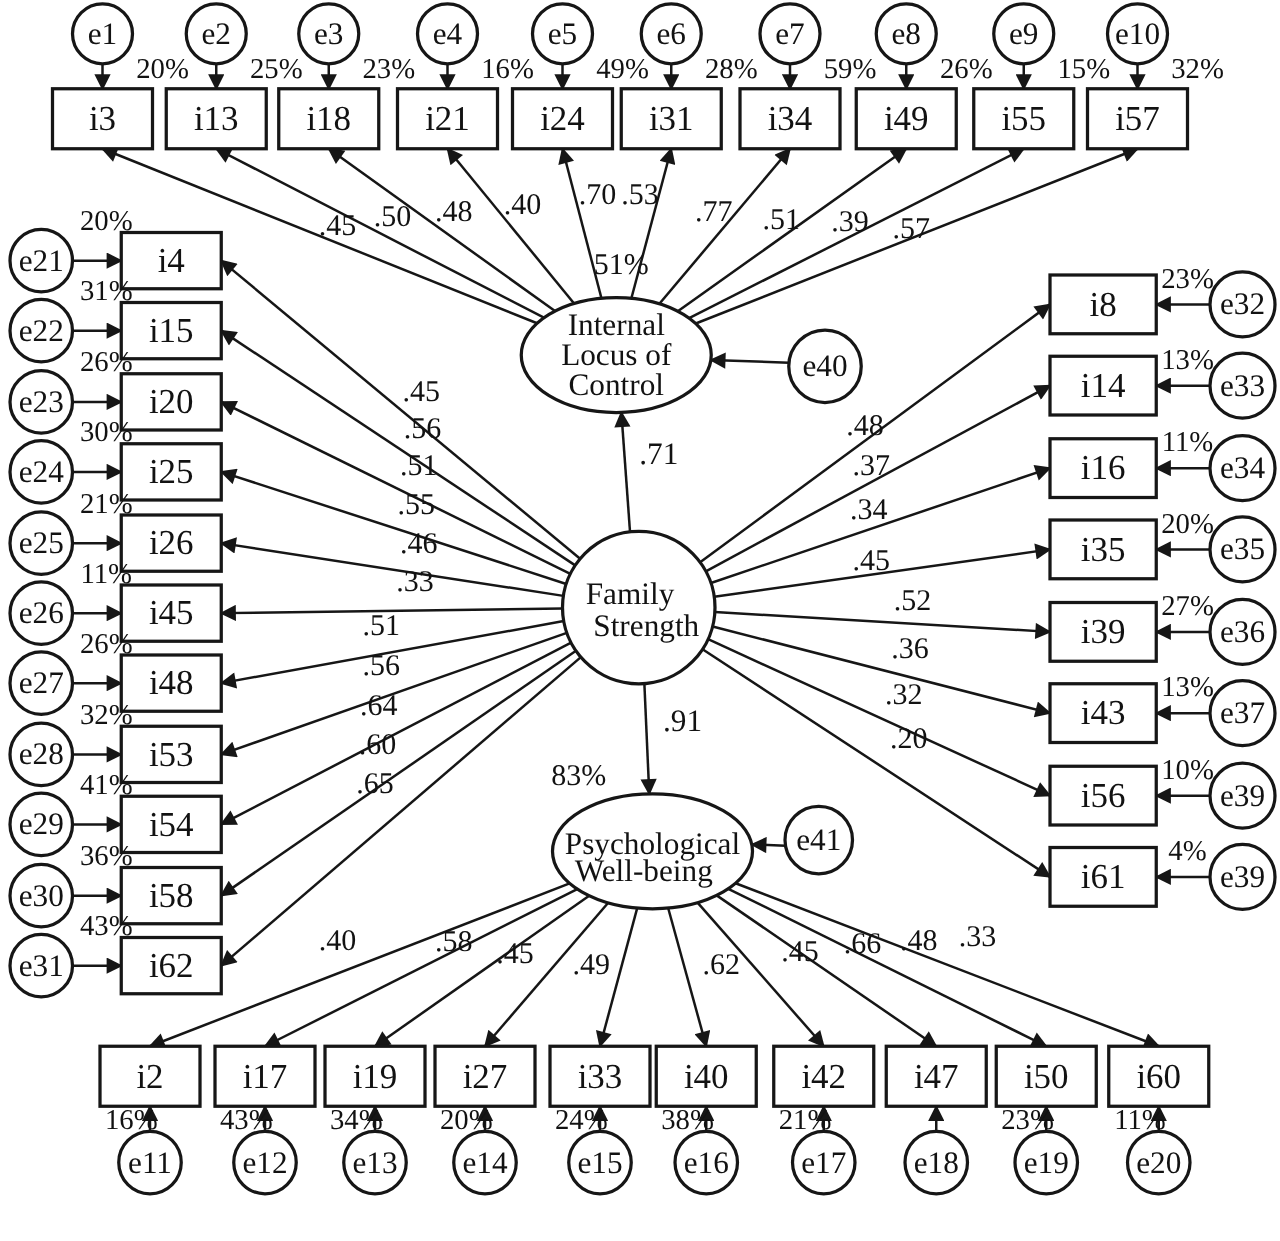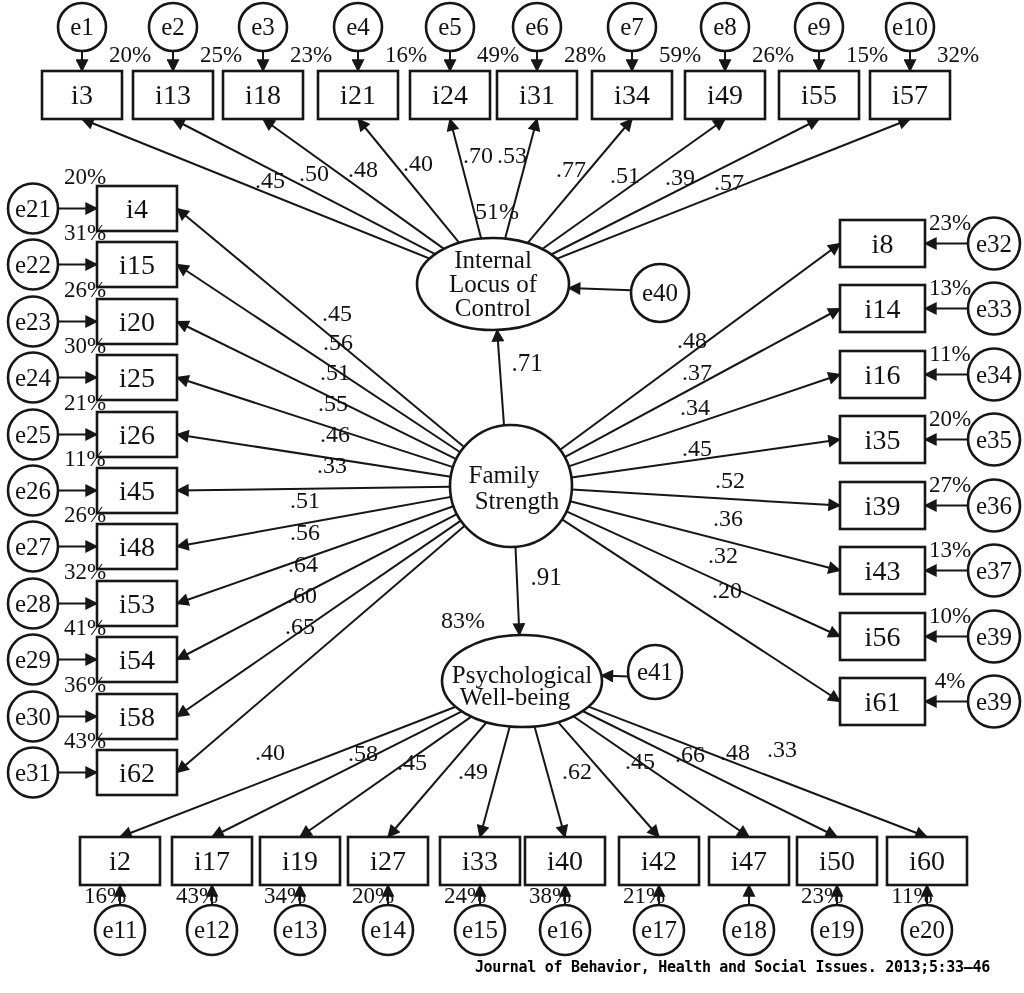--- a/index.html
+++ b/index.html
@@ -363,14 +363,13 @@
         <text x="517" y="509" text-anchor="middle" class="latent">Strength</text>
         <text x="522" y="683" text-anchor="middle" class="latent">Psychological</text>
         <text x="515" y="705" text-anchor="middle" class="latent">Well-being</text>
         <text x="463" y="628" text-anchor="middle" class="var">83%</text>
         <text x="660" y="301" text-anchor="middle" class="e-label">e40</text>
         <text x="655" y="680" text-anchor="middle" class="e-label">e41</text>
         <text x="527" y="371" text-anchor="middle" class="coef">.71</text>
         <text x="546" y="585" text-anchor="middle" class="coef">.91</text>
       </g>
   </svg>
-  <div id="caption">Journal of Behavior, Health and Social Issues. 2013;5:33–46</div>
 </div>
 
 </body></html>

